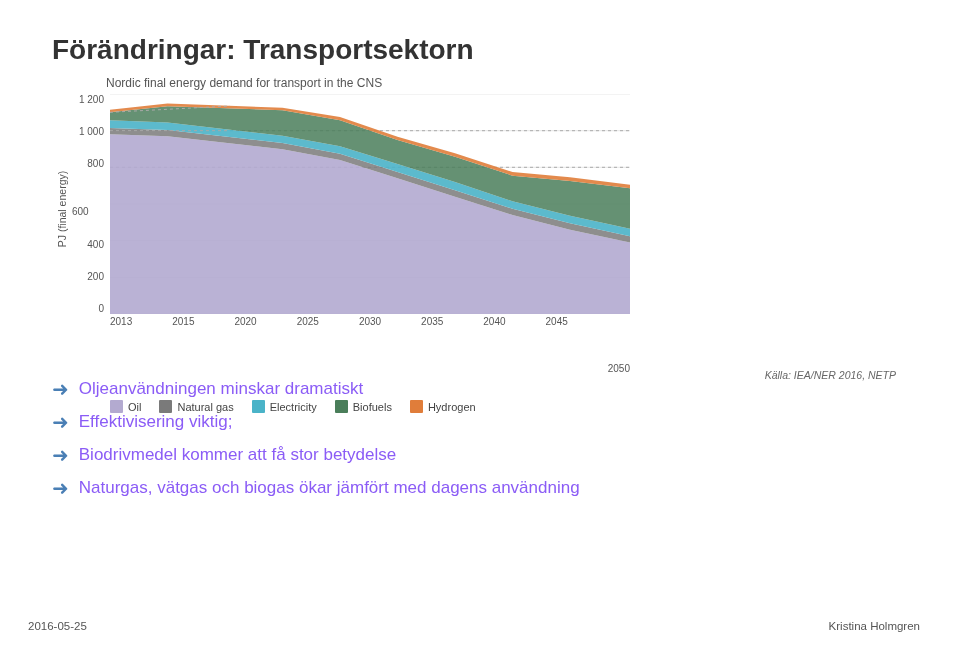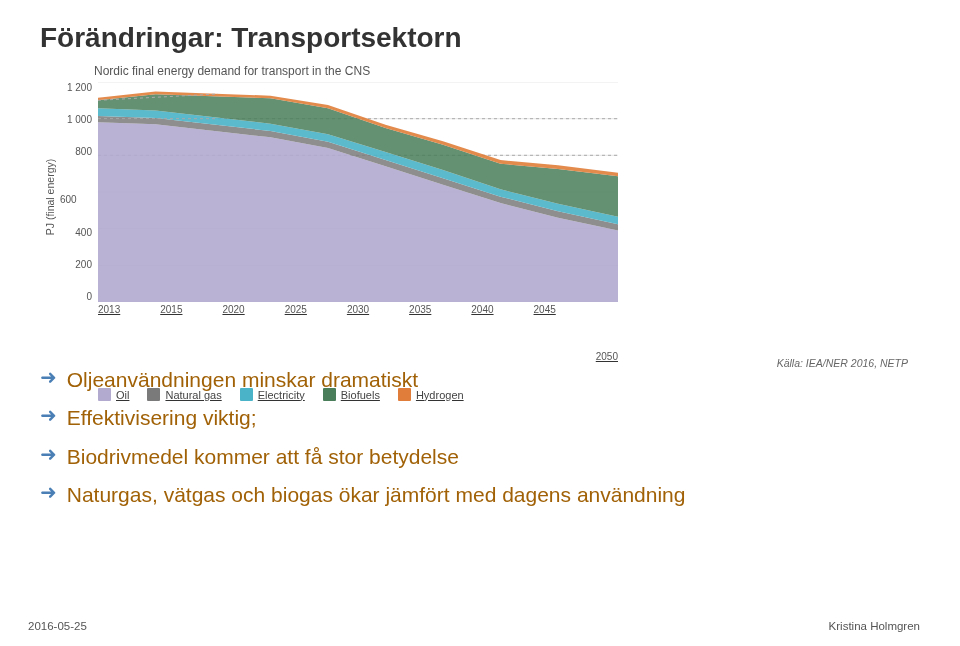--- a/index.html
+++ b/index.html
@@ -9,21 +9,21 @@
       background: #fff;
       font-family: 'Segoe UI', Arial, sans-serif;
       color: #333;
       position: relative;
       overflow: hidden;
     }
     .page {
       width: 960px;
       height: 646px;
       position: relative;
-      padding: 0;
+      padding: 12px;
     }
     .title {
       font-size: 28px;
       font-weight: bold;
       color: #333;
       padding: 22px 40px 0 40px;
     }
     .chart-area {
       position: relative;
       margin: 10px 40px 0 40px;
@@ -52,22 +52,22 @@
       margin-bottom: 10px;
       gap: 10px;
     }
     .bullet-arrow {
       color: #4a7fb5;
       font-size: 20px;
       margin-top: -1px;
       flex-shrink: 0;
     }
     .bullet-text {
-      font-size: 21px;
-      color: #a16207;
+      font-size: 17px;
+      color: #8b5cf6;
       line-height: 1.35;
     }
     .footer {
       position: absolute;
       bottom: 14px;
       left: 28px;
       right: 40px;
       display: flex;
       justify-content: space-between;
       font-size: 11.5px;
@@ -96,21 +96,21 @@
         <div style="position:absolute; left:0; top:0; width:34px; height:220px; display:flex; flex-direction:column-reverse; justify-content:space-between; z-index:2;">
           <span style="font-size:10px; color:#555; text-align:right; display:block; width:32px;">0</span>
           <span style="font-size:10px; color:#555; text-align:right; display:block; width:32px;">200</span>
           <span style="font-size:10px; color:#555; text-align:right; display:block; width:32px;">400</span>
           <span style="font-size:10px; color:#555; text-align:left; display:block; width:32px;margin-top:16px;">600</span>
           <span style="font-size:10px; color:#555; text-align:right; display:block; width:32px;">800</span>
           <span style="font-size:10px; color:#555; text-align:right; display:block; width:32px;">1 000</span>
           <span style="font-size:10px; color:#555; text-align:right; display:block; width:32px;">1 200</span>
         </div>
 
-        <div style="margin-left:38px; position:relative;text-decoration:underline;">
+        <div style="margin-left:38px; position:relative;">
           <svg viewBox="0 0 520 220" width="520" height="220" style="display:block;">
 
             <line x1="0" y1="220" x2="520" y2="220" stroke="#ccc" stroke-width="0.5"></line>
             <line x1="0" y1="183.3" x2="520" y2="183.3" stroke="#ccc" stroke-width="0.5"></line>
             <line x1="0" y1="146.7" x2="520" y2="146.7" stroke="#ccc" stroke-width="0.5"></line>
             <line x1="0" y1="110" x2="520" y2="110" stroke="#ccc" stroke-width="0.5"></line>
             <line x1="0" y1="73.3" x2="520" y2="73.3" stroke="#ccc" stroke-width="0.5"></line>
             <line x1="0" y1="36.7" x2="520" y2="36.7" stroke="#ccc" stroke-width="0.5"></line>
             <line x1="0" y1="0" x2="520" y2="0" stroke="#ccc" stroke-width="0.5"></line>
 

